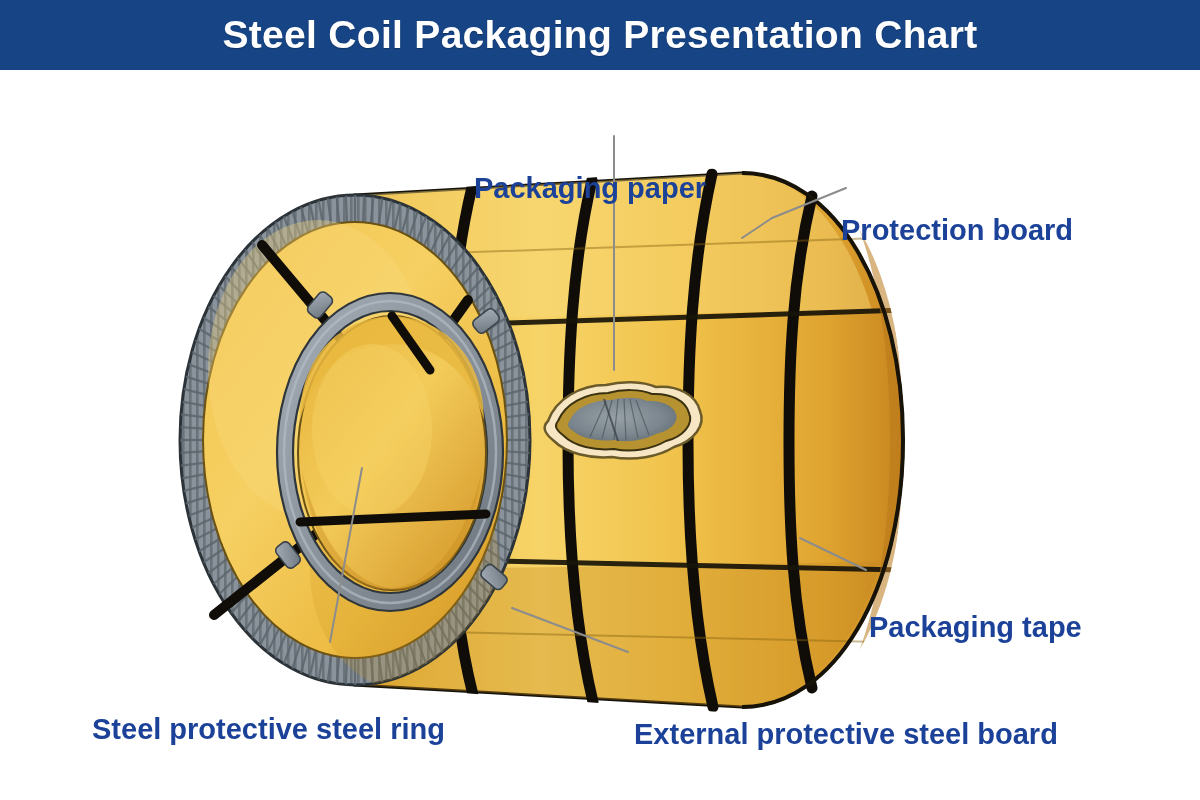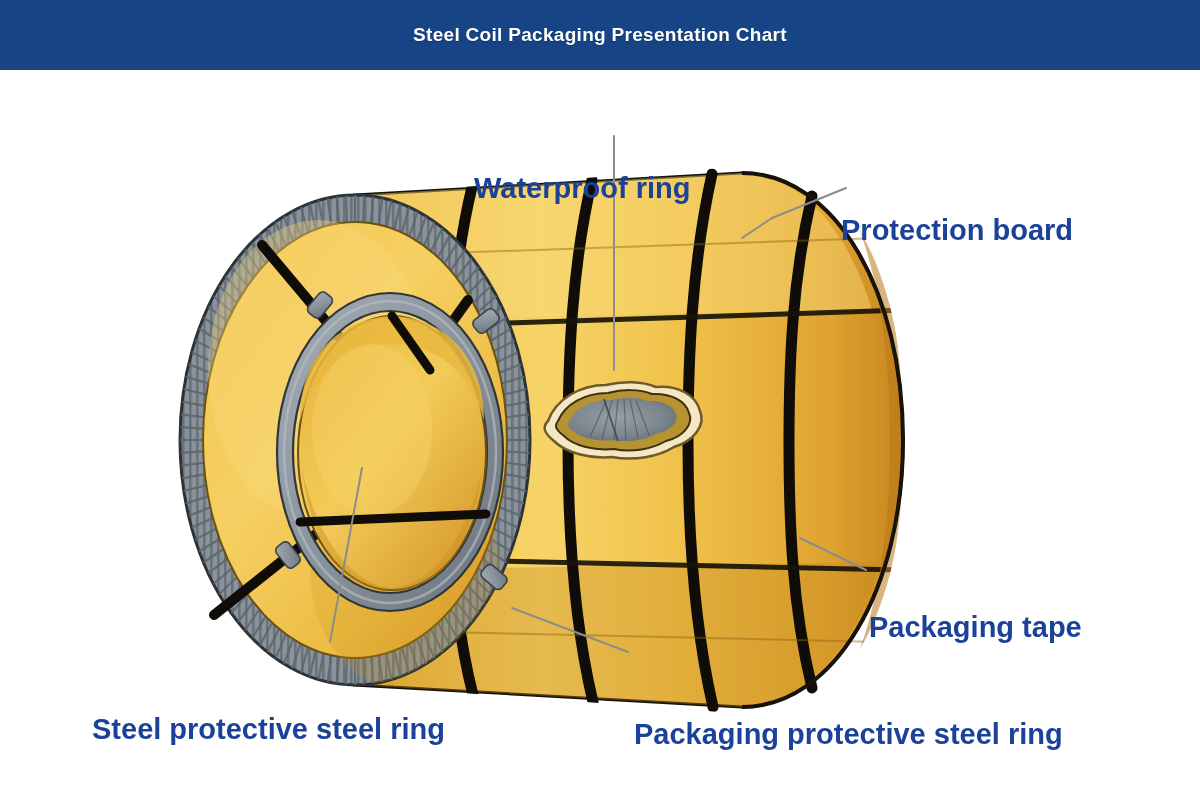--- a/index.html
+++ b/index.html
@@ -14,21 +14,21 @@
   #root{position:relative;width:1200px;height:800px;background:#ffffff;}
 
   
   .titlebar{
     position:absolute;left:0;top:0;width:1200px;height:70px;
     background:#164485;
     display:flex;align-items:center;justify-content:center;
   }
   .titlebar .title{
     color:#ffffff;
-    font-size:19px;
+    font-size:39px;
     font-weight:bold;
     letter-spacing:.3px;
     text-shadow:0 1px 1px rgba(0,0,0,.25);
     white-space:nowrap;
   }
 
   
   .stage{
     position:absolute;left:0;top:70px;width:1200px;height:730px;
     background:#ffffff;
@@ -357,20 +357,20 @@
         <line x1="614" y1="66" x2="614" y2="300"></line>
         <line x1="846" y1="118" x2="772" y2="148"></line>
         <line x1="772" y1="148" x2="742" y2="168"></line>
         <line x1="866" y1="500" x2="800" y2="468"></line>
         <line x1="330" y1="572" x2="362" y2="398"></line>
         <line x1="628" y1="582" x2="512" y2="538"></line>
       </g>
 
     </svg>
 
-    <div class="label lbl-waterproof">Waterproof ring</div>
+    <div class="label lbl-waterproof">Packaging paper</div>
     <div class="label lbl-protection">Protection board</div>
     <div class="label lbl-tape">Packaging tape</div>
     <div class="label lbl-inner">Steel protective steel ring</div>
-    <div class="label lbl-external">Packaging protective steel ring</div>
+    <div class="label lbl-external">External protective steel board</div>
 
   </div>
 </div>
 
 </body></html>

